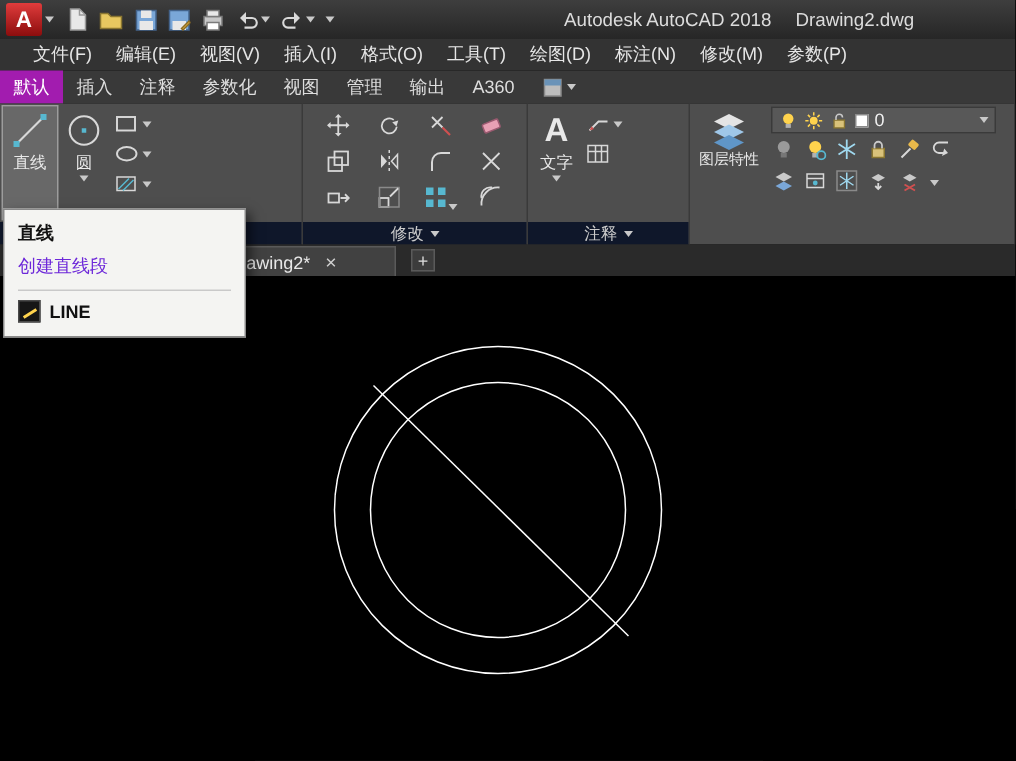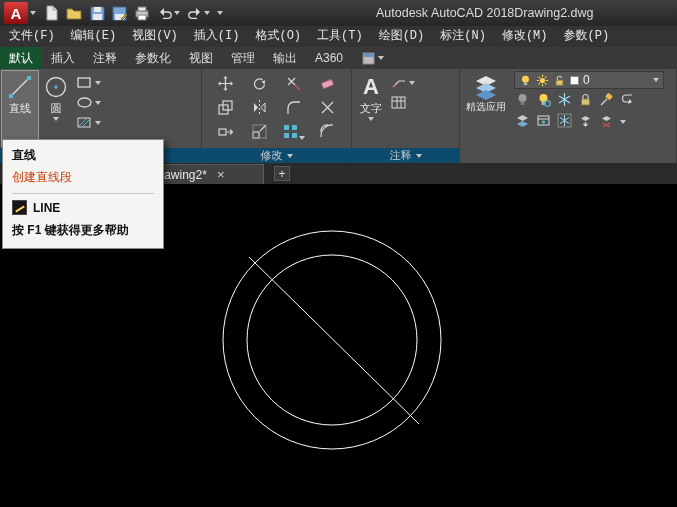--- a/index.html
+++ b/index.html
@@ -10,39 +10,39 @@
   
   .titlebar { position:absolute; left:0; top:0; width:100%; height:26px;
     background:linear-gradient(#3e3e3e,#262626); display:flex; align-items:center; padding:0 4px; }
   .logo { width:24px; height:22px; background:linear-gradient(#e03c3c,#8c0d0d); color:#fff;
     font-weight:bold; font-size:15px; display:flex; align-items:center; justify-content:center; border-radius:2px; }
   .qat { display:flex; align-items:center; gap:7px; margin-left:8px; }
   .qbtn { display:flex; align-items:center; gap:1px; }
   .tricaret { width:0; height:0; border-left:3px solid transparent; border-right:3px solid transparent;
     border-top:4px solid #c9c9c9; display:inline-block; }
   .window-title { position:absolute; left:376px; top:0; height:26px; display:flex; align-items:center;
-    gap:0; color:#dcdcdc; font-size:12.5px; white-space:nowrap; }
+    gap:16px; color:#dcdcdc; font-size:12.5px; white-space:nowrap; }
 
   
   .menubar { position:absolute; left:0; top:26px; width:100%; height:21px; background:#333;
-    display:flex; align-items:center; padding-left:1px;font-family:Liberation Mono, monospace; }
+    display:flex; align-items:center; padding-left:14px; }
   .menu-item { padding:0 8px; line-height:21px; color:#e6e6e6; cursor:default; }
 
   
   .ribbontabs { position:absolute; left:0; top:47px; width:100%; height:22px; background:#393939;
     display:flex; align-items:stretch; }
   .rtab { padding:0 9px; line-height:22px; color:#dedede; }
-  .rtab.active { background:#14532d; color:#fff; }
+  .rtab.active { background:#a21caf; color:#fff; }
   .ribbon-opt { display:flex; align-items:center; gap:3px; margin-left:10px; }
 
   
   .ribbon { position:absolute; left:0; top:69px; width:100%; height:94px; background:#4e4e4e; display:flex; }
   .panel { height:100%; border-right:1px solid #3a3a3a; display:flex; flex-direction:column; }
   .panel-content { flex:1; display:flex; padding:2px; overflow:hidden; }
-  .panel-label { height:15px; background:#0c4a6e; color:#cbcbcb; font-size:11px;
+  .panel-label { height:15px; background:#0f172a; color:#cbcbcb; font-size:11px;
     display:flex; align-items:center; justify-content:center; gap:4px; }
   .bigbtn { display:flex; flex-direction:column; align-items:center; padding-top:3px;
     color:#e8e8e8; font-size:11px; gap:1px; }
   .bigbtn.hl { background:rgba(255,255,255,.15); outline:1px solid #9c9c9c; }
   .blabel { white-space:nowrap; }
   .p-draw { width:202px; }
   .p-mod  { width:150px; }
   .p-ann  { width:108px; }
   .p-lay  { width:217px; }
   .smallcol { display:flex; flex-direction:column; justify-content:flex-start; gap:5px; padding:4px 2px; }
@@ -70,21 +70,21 @@
 
   
   .canvas { position:absolute; left:0; top:184px; width:677px; height:323px; background:#000; }
   .canvas svg { display:block; }
 
   
   .tooltip { position:absolute; left:2px; top:139px; width:162px; background:#f4f4f2;
     border:1px solid #8a8a8a; box-shadow:3px 3px 7px rgba(0,0,0,.5); z-index:50; color:#222;
     padding:7px 9px 9px; }
   .tt-title { font-weight:bold; color:#111; }
-  .tt-desc { margin-top:5px; color:#c2410c; }
+  .tt-desc { margin-top:5px; color:#6d28d9; }
   .tt-sep { border:none; border-top:1px solid #c9c9c9; margin:7px 0 6px; }
   .tt-cmd { display:flex; align-items:center; gap:6px; font-weight:bold; color:#111; }
   .cmd-icon { width:15px; height:15px; background:#161616; border:1px solid #4a4a4a;
     position:relative; flex:0 0 auto; }
   .cmd-icon::after { content:""; position:absolute; left:2px; top:7px; width:10px; height:2px;
     background:#ffd34d; transform:rotate(-32deg); }
   .tt-help { margin-top:7px; font-weight:bold; color:#111; }
 </style>
 </head>
 <body>
@@ -320,21 +320,21 @@
     </div>
 
     <div class="panel p-lay">
       <div class="layers-content">
         <div class="bigbtn" style="width:46px">
           <svg width="26" height="26" viewBox="0 0 26 26">
               <path d="M13 2L23 7 13 12 3 7z" fill="#e4e4e4"></path>
               <path d="M13 9L23 14 13 19 3 14z" fill="#9fc7e8"></path>
               <path d="M13 16L23 21 13 26 3 21z" fill="#5f96c8"></path>
             </svg>
-          <span class="lblsmall">精选应用</span>
+          <span class="lblsmall">图层特性</span>
         </div>
         <div class="lay-right">
           <div class="layer-combo">
             <svg width="13" height="13" viewBox="0 0 15 15">
                 <circle cx="7.5" cy="6" r="4" fill="#ffd34d"></circle>
                 <rect x="5.5" y="10" width="4" height="3" fill="#b0b0b0"></rect>
               </svg>
             <svg width="13" height="13" viewBox="0 0 15 15">
                 <circle cx="7.5" cy="7.5" r="3" fill="#ffd34d"></circle>
                 <g stroke="#ffd34d" stroke-width="1.2">
@@ -423,16 +423,15 @@
   </div>
 
   <div class="tooltip">
     <div class="tt-title">直线</div>
     <div class="tt-desc">创建直线段</div>
     <hr class="tt-sep">
     <div class="tt-cmd">
       <span class="cmd-icon"></span>
       <span>LINE</span>
     </div>
-    <div class="tt-help">按 F1 键获得更多帮助</div>
   </div>
 
 </div>
 
 </body></html>

